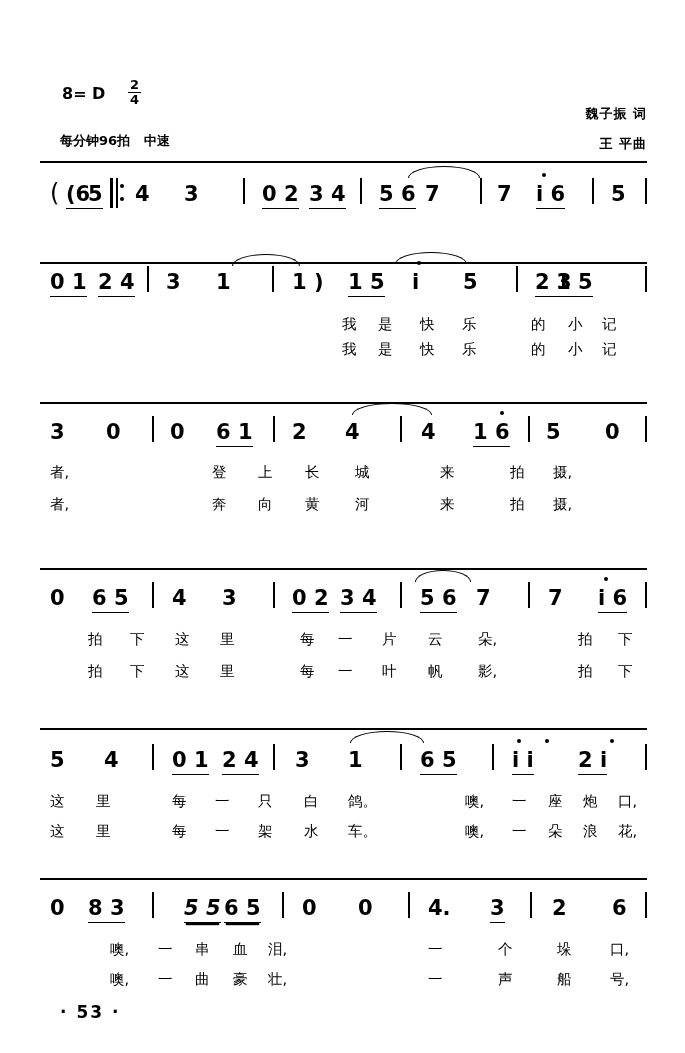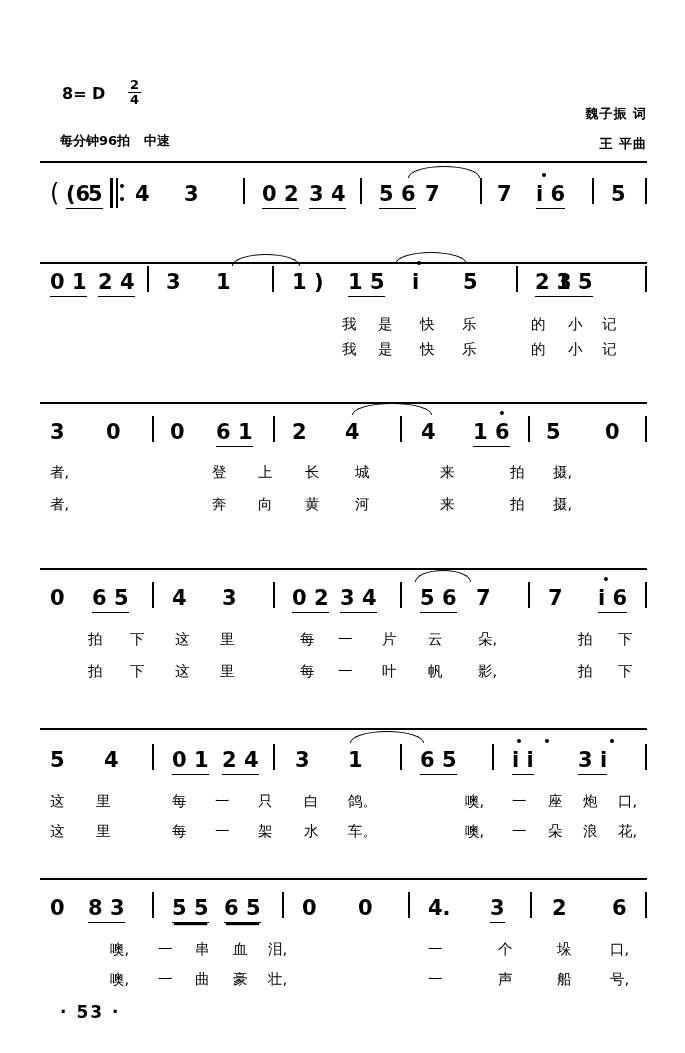--- a/index.html
+++ b/index.html
@@ -256,21 +256,21 @@
     <span class="bar" style="left:273px;top:-4px;"></span>
     <span class="n" style="left:295px;">3</span>
     <span class="n" style="left:348px;">1</span>
     <div class="tie" style="left:350px;top:-17px;width:72px;"></div>
     <span class="bar" style="left:400px;top:-4px;"></span>
     <span class="n under1" style="left:420px;">6 5</span>
     <span class="bar" style="left:492px;top:-4px;"></span>
     <span class="n under1" style="left:512px;">i i</span>
     <span class="dotabove" style="left:517px;top:-9px;"></span>
     <span class="dotabove" style="left:545px;top:-9px;"></span>
-    <span class="n under1" style="left:578px;">3 i</span>
+    <span class="n under1" style="left:578px;">2 i</span>
     <span class="dotabove" style="left:610px;top:-9px;"></span>
     <span class="bar" style="left:645px;top:-4px;"></span>
   </div>
   <div class="lyric" style="top:792px;">
     <span class="ly" style="left:50px;">这</span>
     <span class="ly" style="left:96px;">里</span>
     <span class="ly" style="left:172px;">每</span>
     <span class="ly" style="left:215px;">一</span>
     <span class="ly" style="left:258px;">只</span>
     <span class="ly" style="left:304px;">白</span>
@@ -294,21 +294,21 @@
     <span class="ly" style="left:548px;">朵</span>
     <span class="ly" style="left:583px;">浪</span>
     <span class="ly" style="left:618px;">花,</span>
   </div>
 
   <div class="rule" style="top:878px;"></div>
   <div class="notes" style="top:896px;">
     <span class="n" style="left:50px;">0</span>
     <span class="n under1" style="left:88px;">8 3</span>
     <span class="bar" style="left:152px;top:-4px;"></span>
-    <span class="n under2" style="left:172px;">5 5</span>
+    <span class="n under2" style="left:184px;font-style:italic;">5 5</span>
     <span class="n under2" style="left:224px;">6 5</span>
     <span class="bar" style="left:282px;top:-4px;"></span>
     <span class="n" style="left:302px;">0</span>
     <span class="n" style="left:358px;">0</span>
     <span class="bar" style="left:408px;top:-4px;"></span>
     <span class="n" style="left:428px;">4.</span>
     <span class="n under1" style="left:490px;">3</span>
     <span class="bar" style="left:530px;top:-4px;"></span>
     <span class="n" style="left:552px;">2</span>
     <span class="n" style="left:612px;">6</span>

